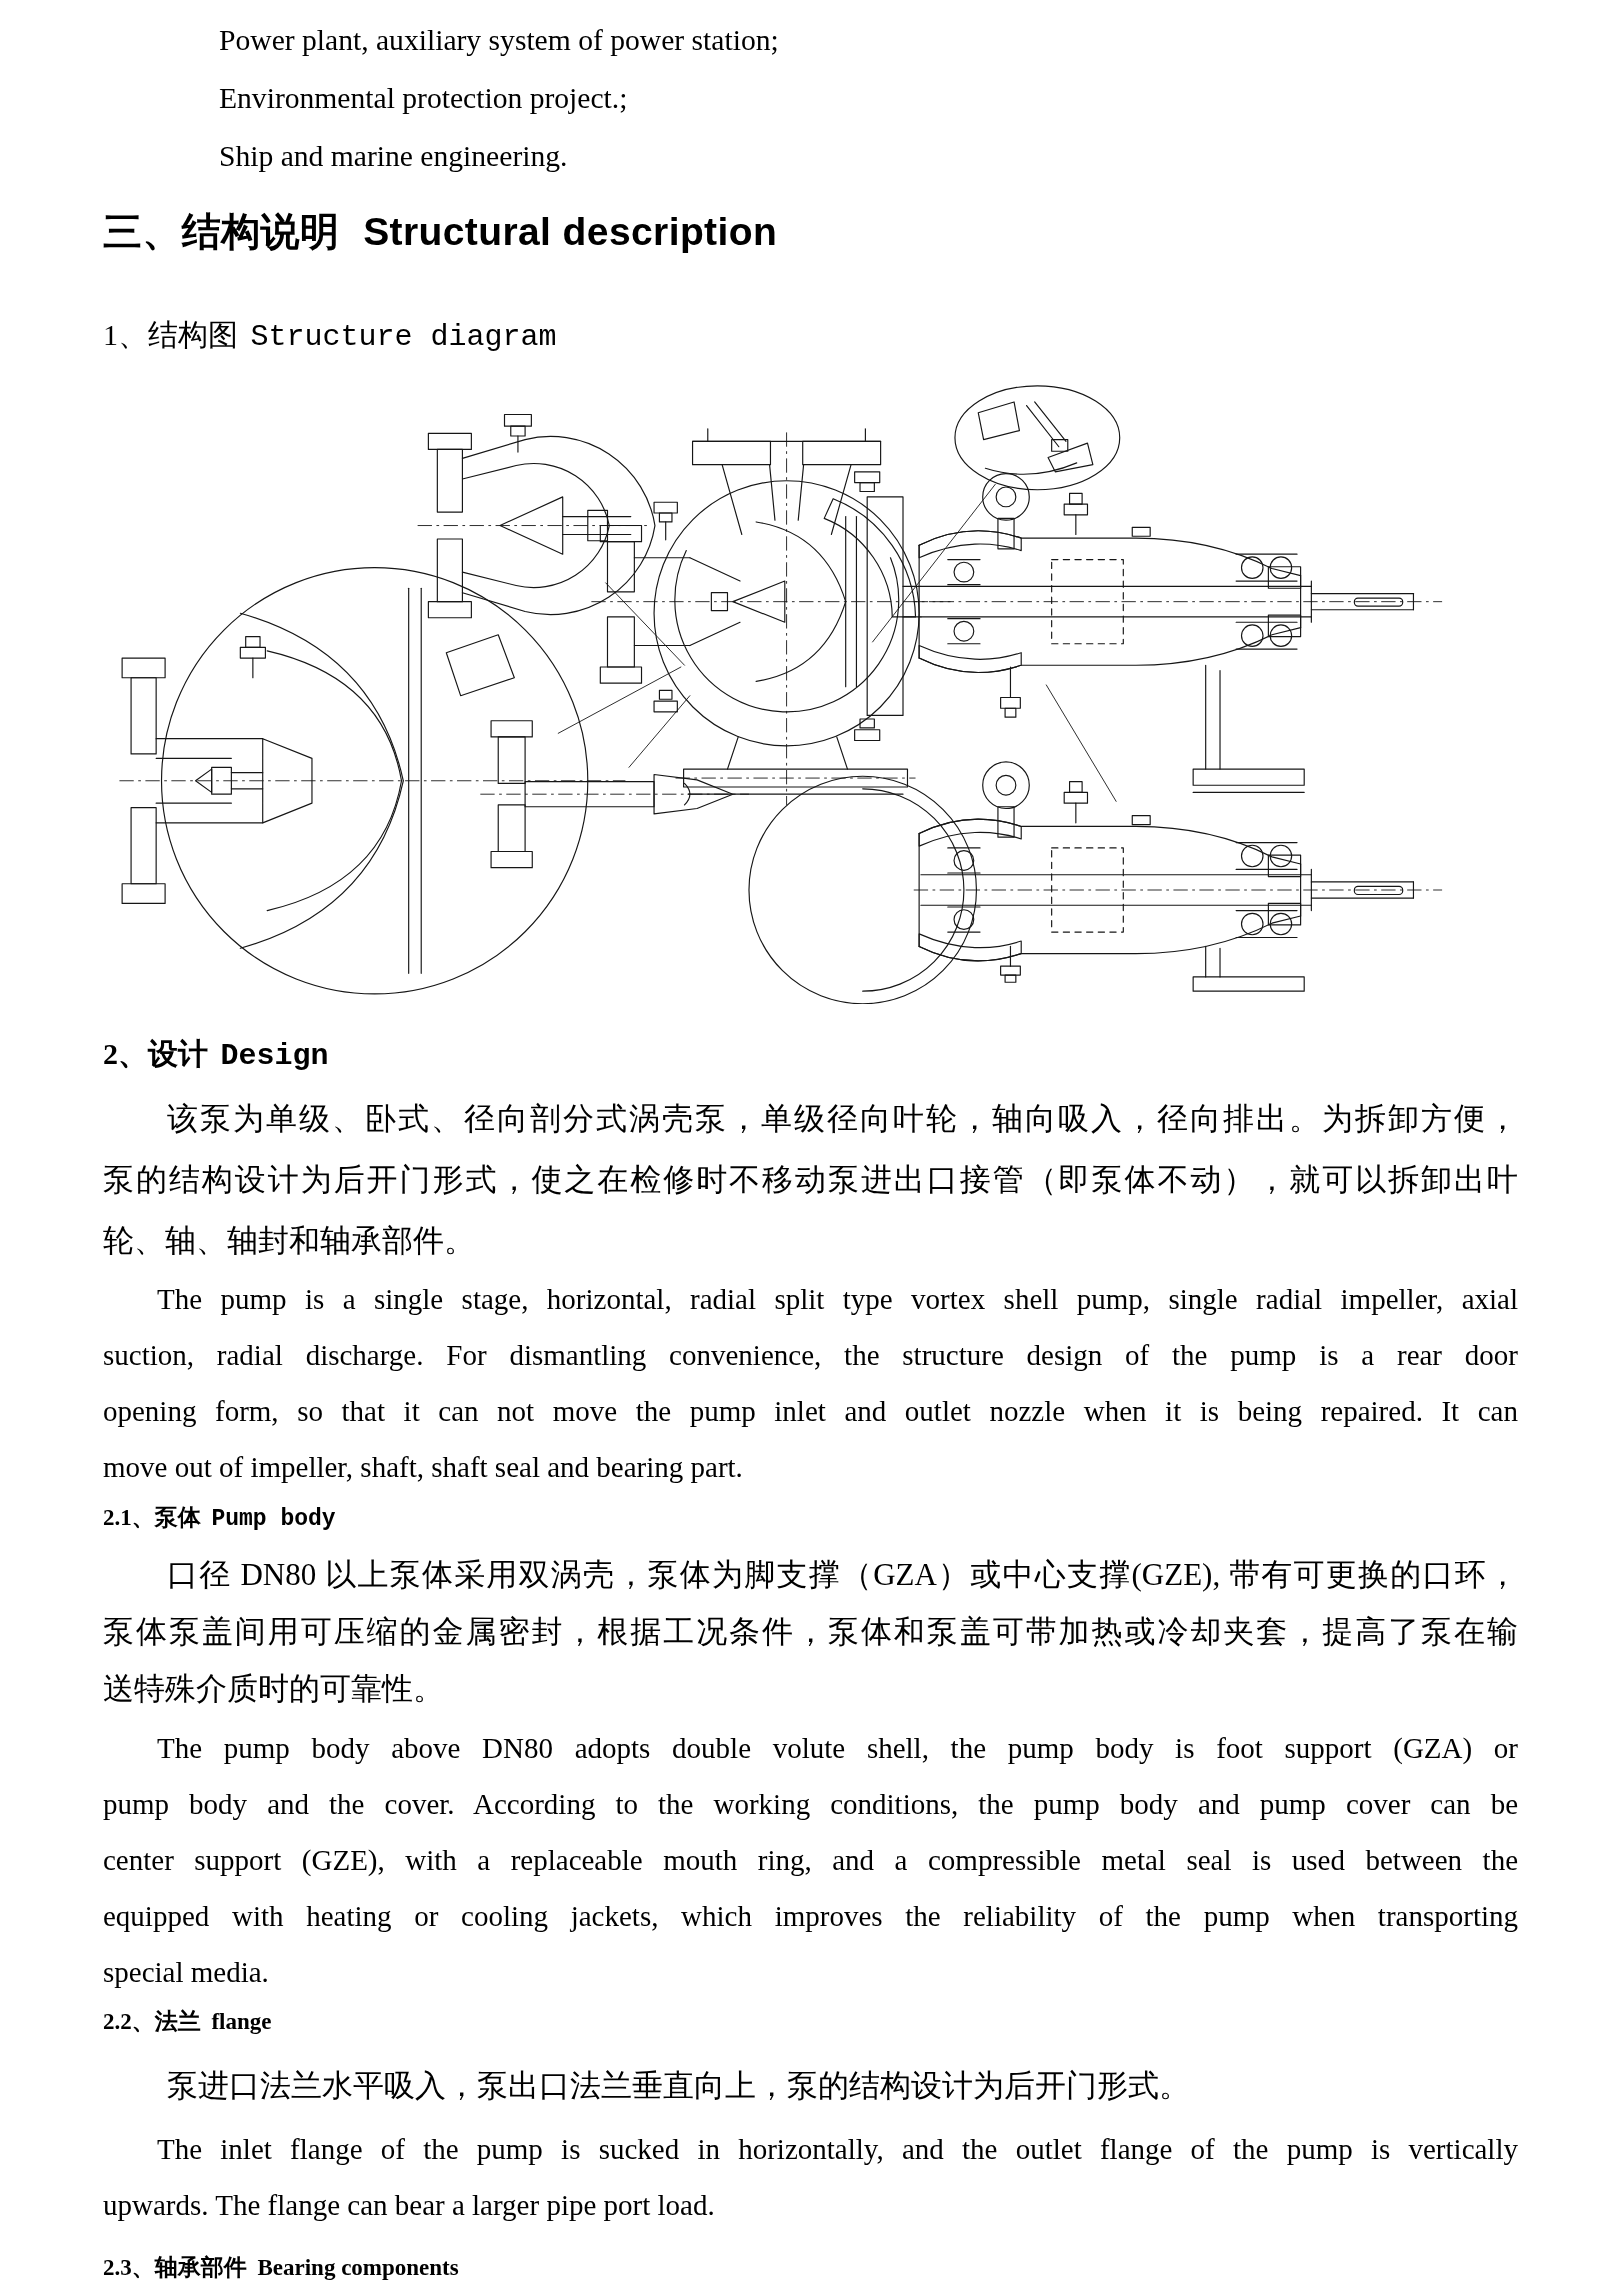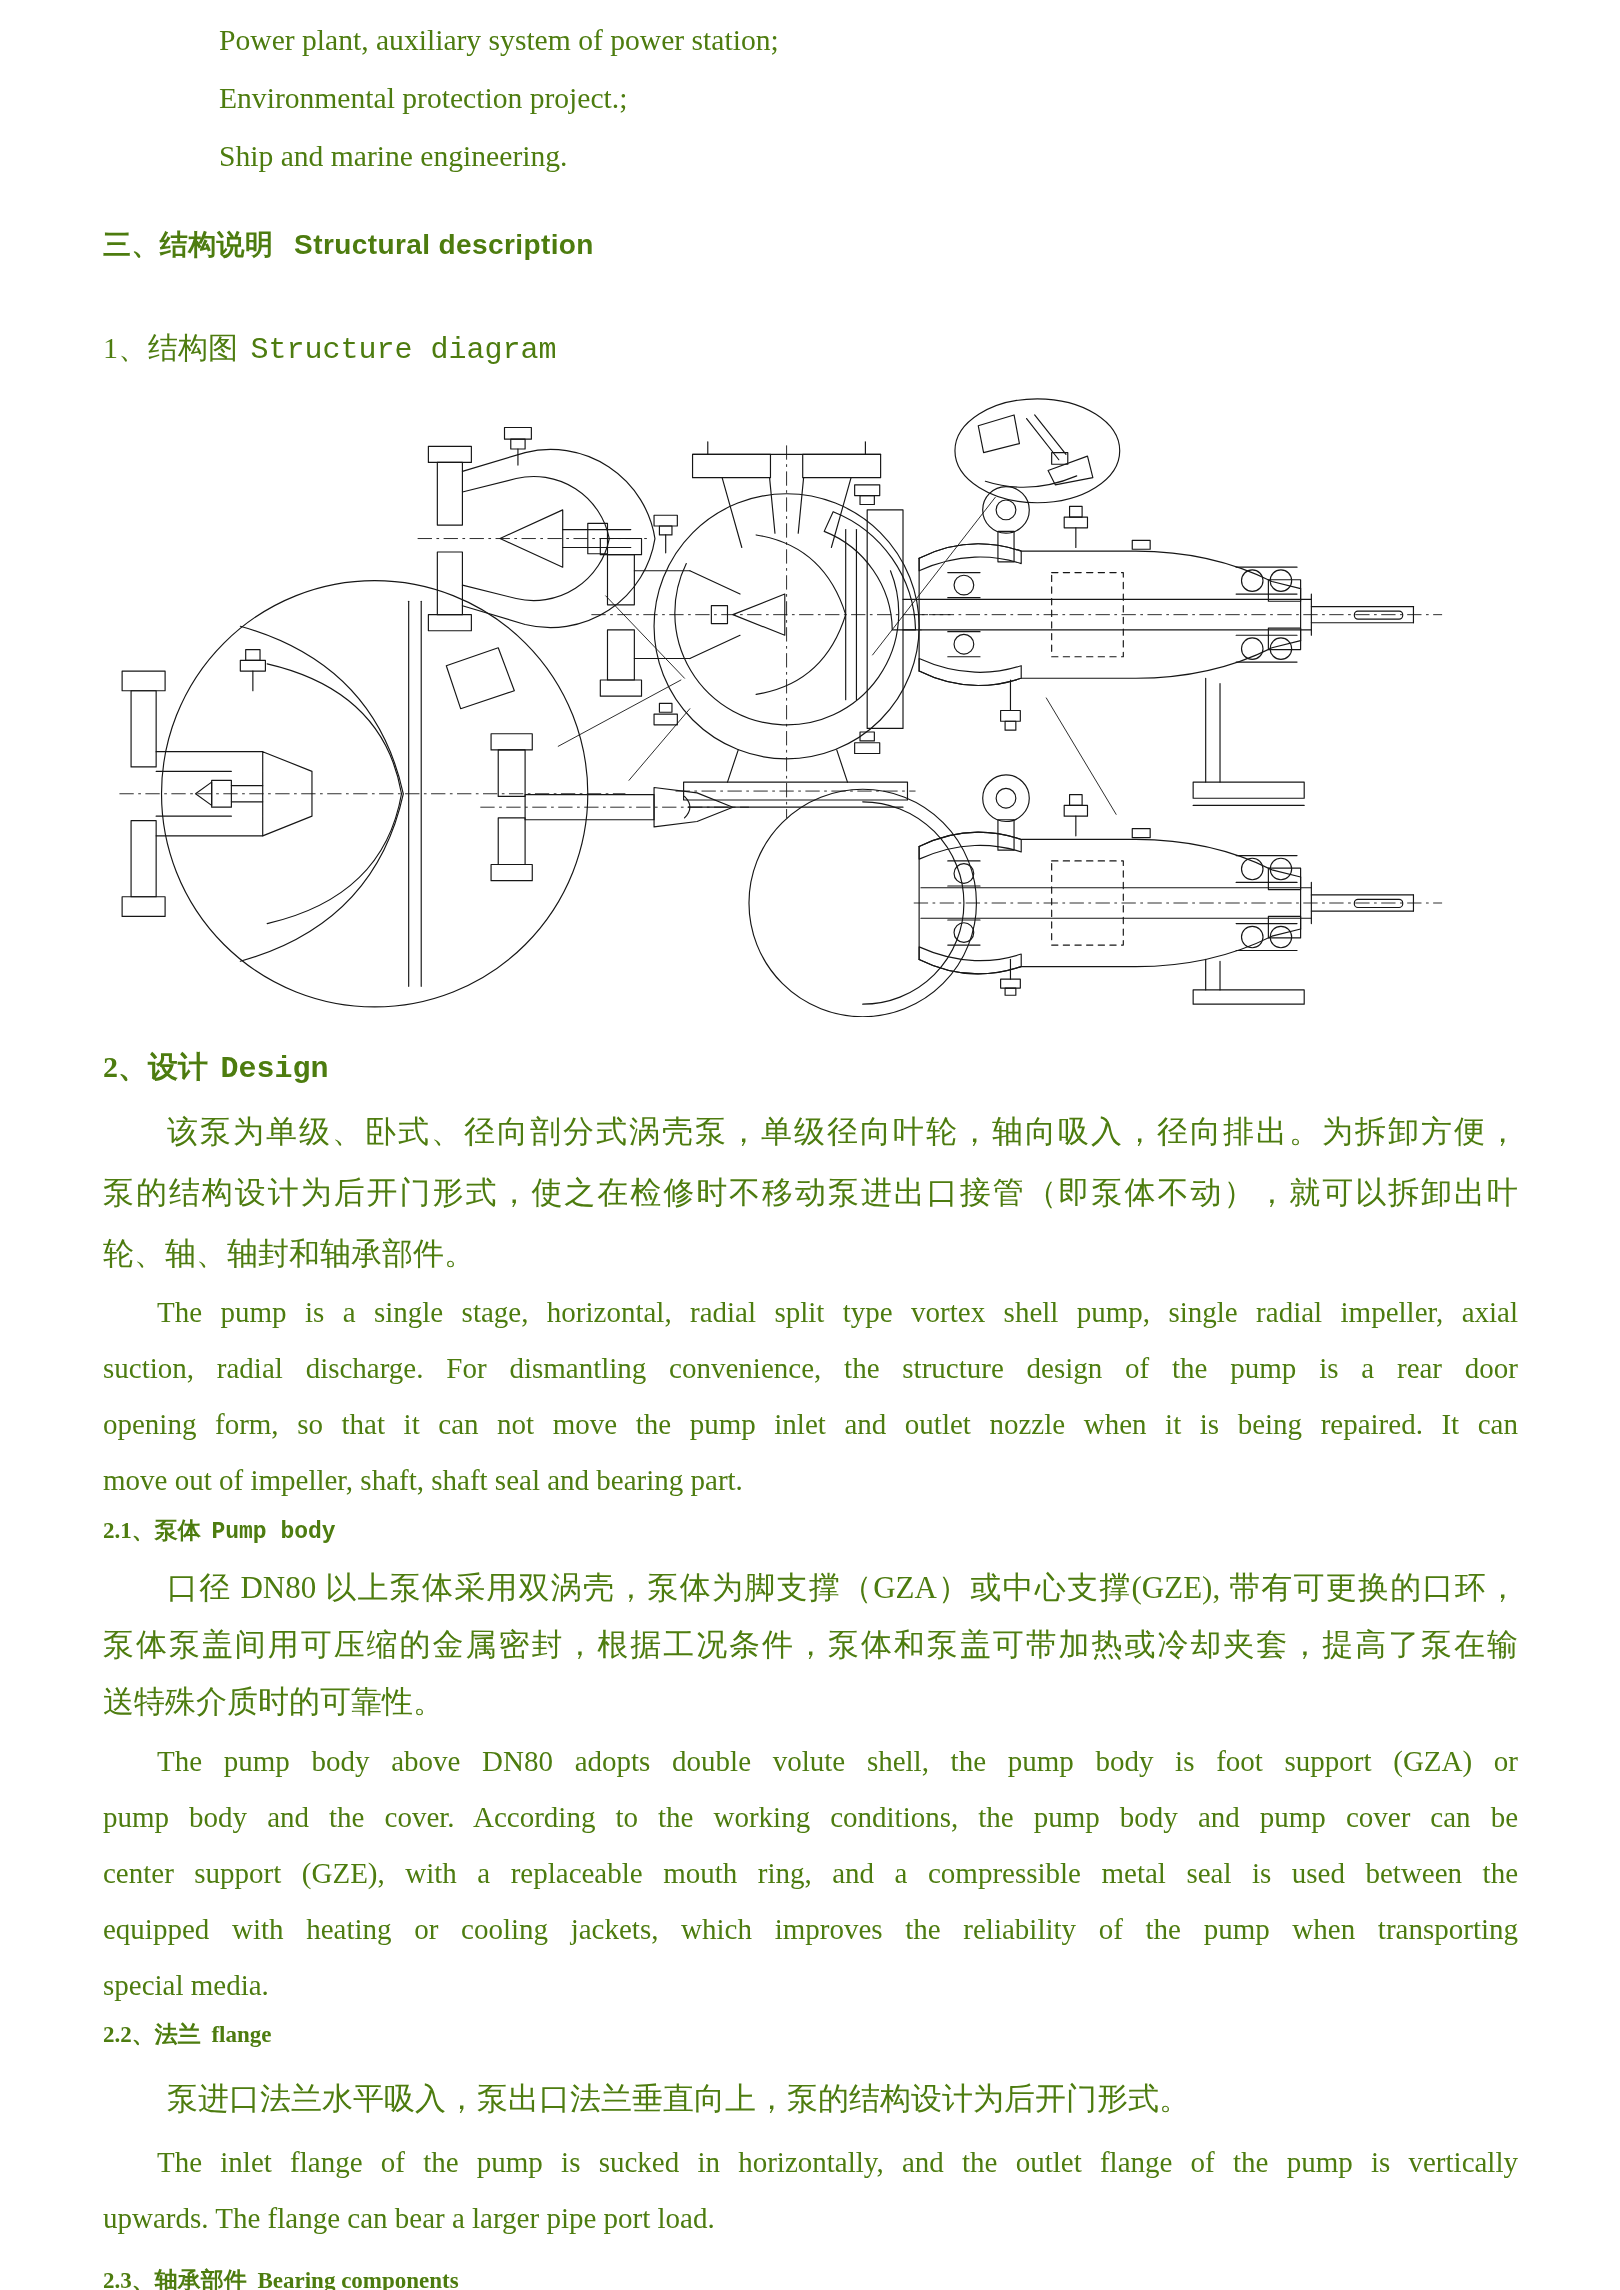--- a/index.html
+++ b/index.html
@@ -1,33 +1,33 @@
 <!DOCTYPE html>
 <html style="font-size:14.3px"><head>
 <meta charset="utf-8">
 <style>
   html,body{margin:0;padding:0;background:#e8e8e8;}
   .page{
     position:relative;
     width:1620px;height:2291px;
     margin:0 auto;
     background:#ffffff;
-    color:#4d7c0f;
+    color:#000000;
     overflow:hidden;
     font-family:"Liberation Serif","DejaVu Serif",serif;
     box-sizing:border-box;
     padding:10.7px 102px 0 103px;
   }
   
   .bullets{font-size:29.6px;}
   .bullets .line{line-height:58px;padding-left:116px;text-align:left;}
   .h1{
-    margin-top:35px;
+    margin-top:22px;
     font-family:"Liberation Sans","DejaVu Sans",sans-serif;
-    font-weight:bold;font-size:28px;line-height:50px;
+    font-weight:bold;font-size:39px;line-height:50px;
     letter-spacing:0.4px;
   }
   .h2{
     margin-top:56px;
     font-size:30px;line-height:43px;
     font-family:"Liberation Serif","DejaVu Serif",serif;
   }
   .h2 .latin{font-family:"Liberation Mono","DejaVu Sans Mono",monospace;margin-left:12.5px;}
   .h2.design{margin-top:28px;font-weight:bold;}
   .figure-wrap{margin:23px 0 0 2.7px;height:622px;}

